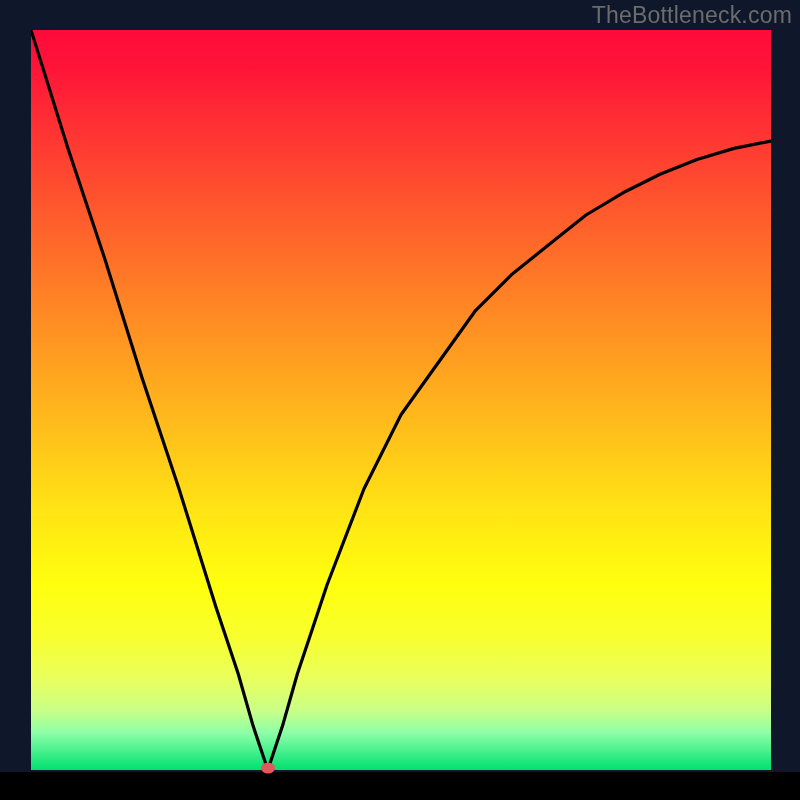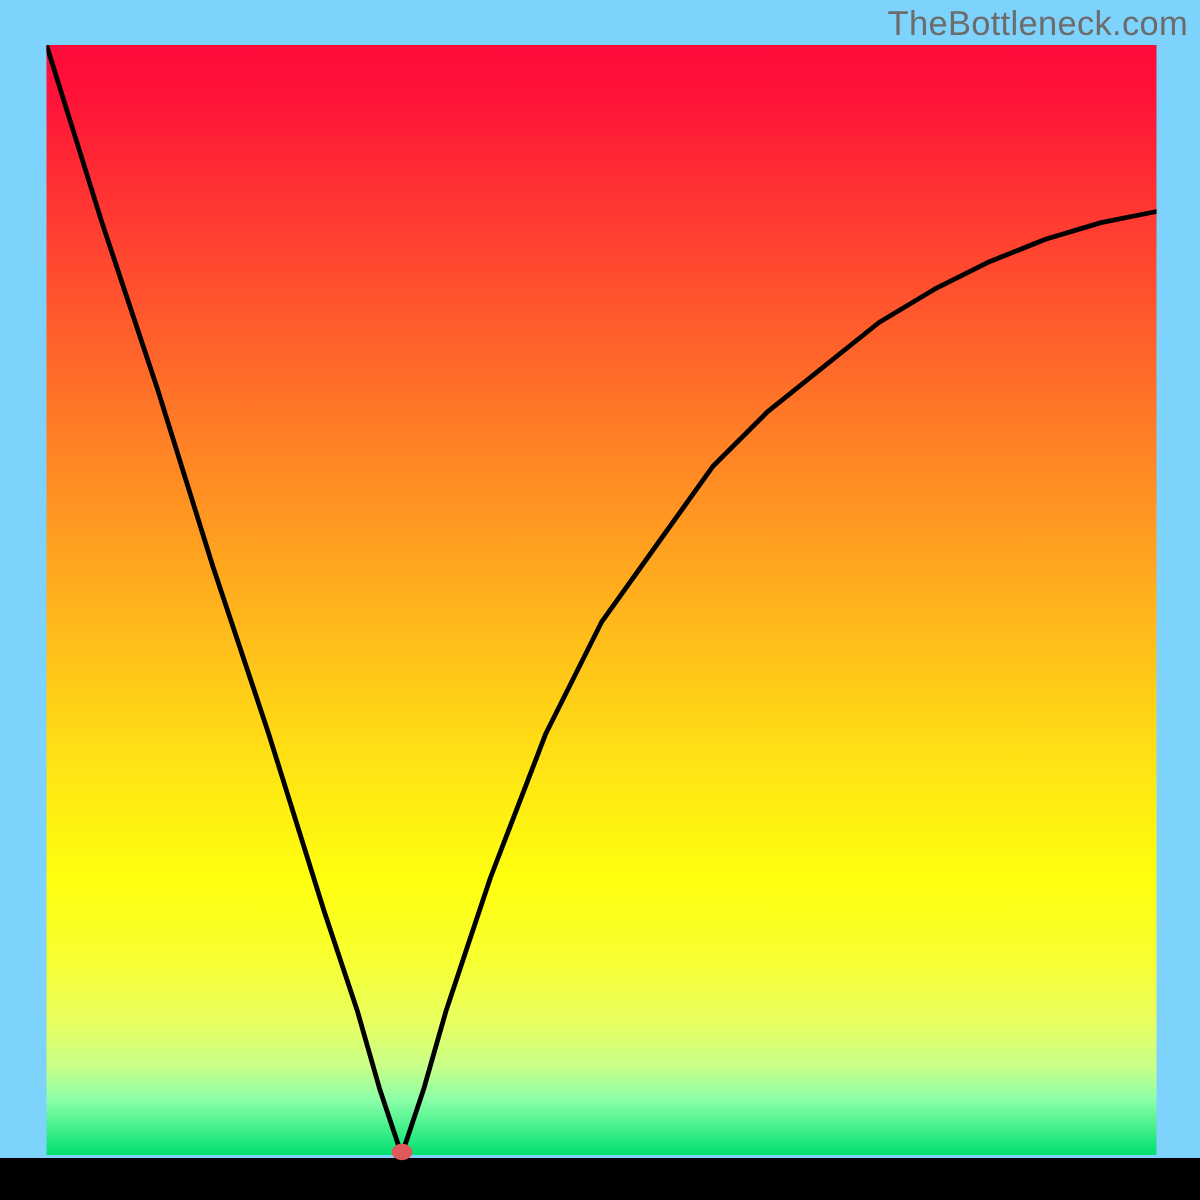--- a/index.html
+++ b/index.html
@@ -8,21 +8,21 @@
     width: 800px;
     height: 800px;
     overflow: hidden;
     background: #000;
     font-family: Arial, Helvetica, sans-serif;
   }
   .container {
     position: relative;
     width: 800px;
     height: 772px;
-    background: #7dd3fc;
+    background: #0f172a;
   }
   .watermark {
     position: absolute;
     top: 2px;
     right: 8px;
     color: #6c6c6c;
     font-size: 23px;
     font-weight: 500;
     letter-spacing: 0.2px;
     z-index: 3;

